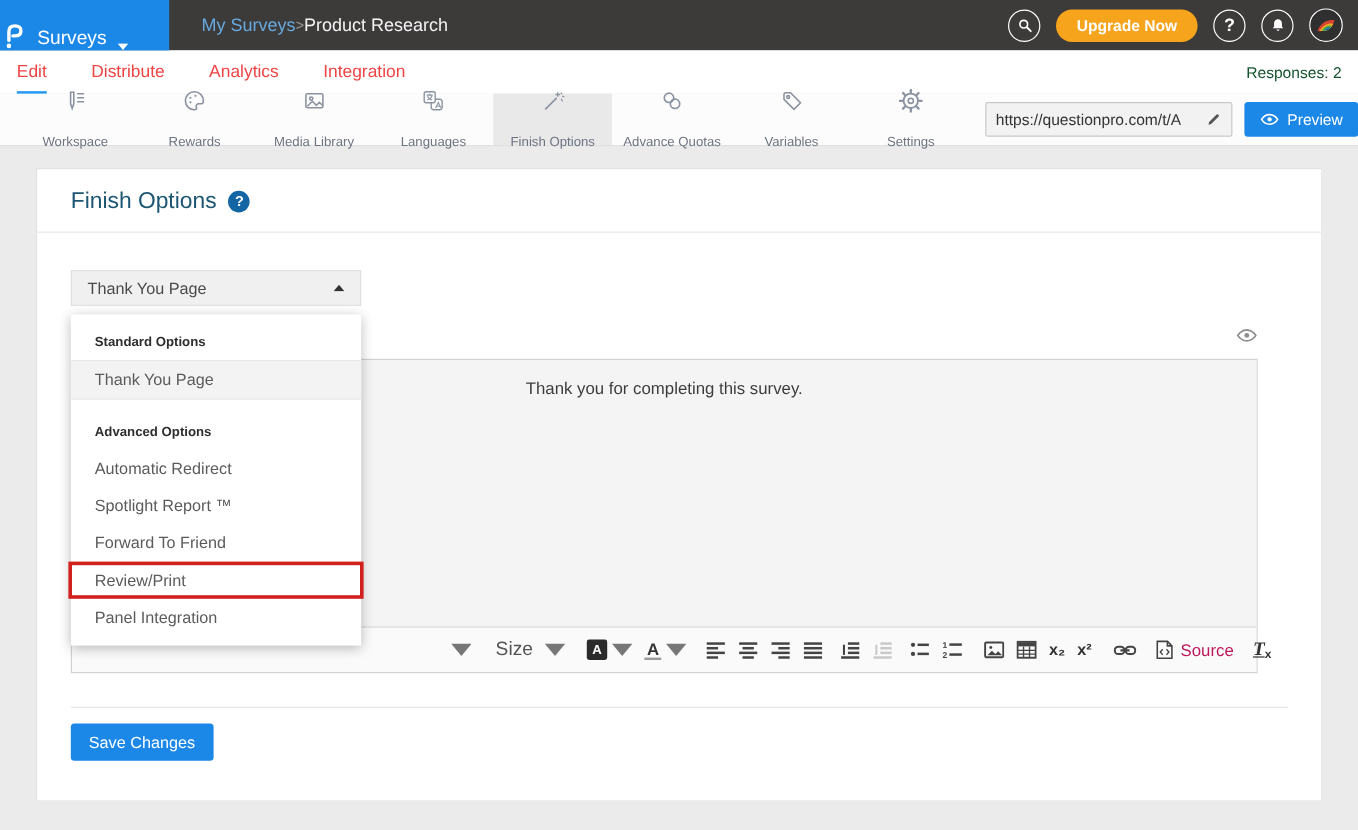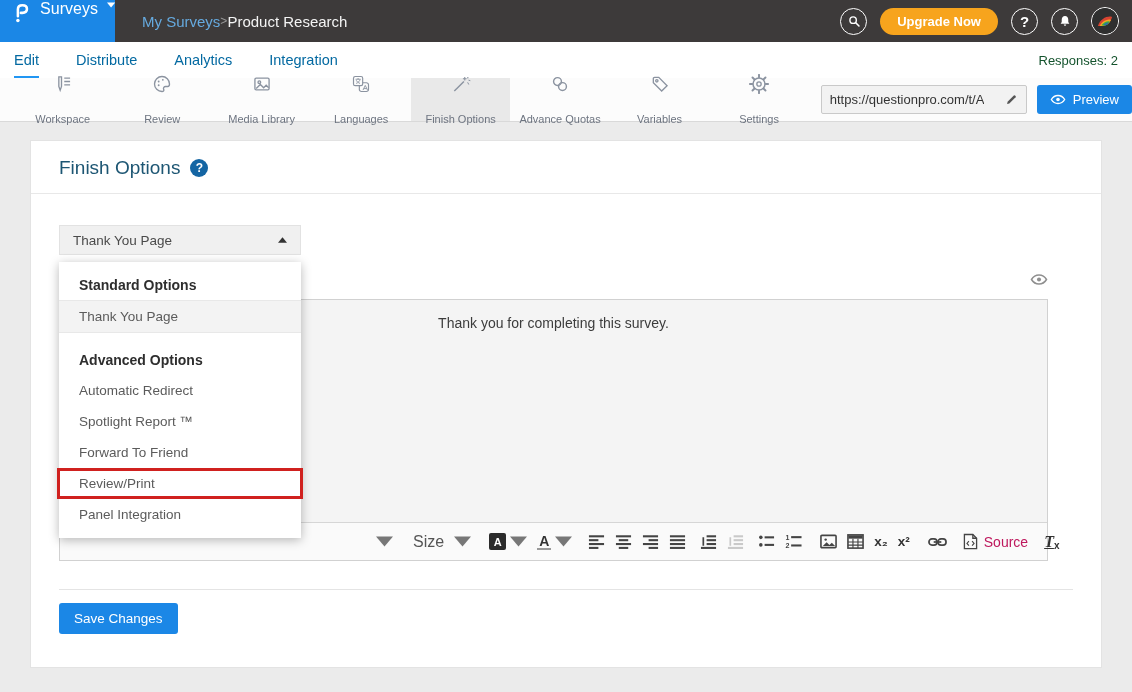--- a/index.html
+++ b/index.html
@@ -3,40 +3,40 @@
 <meta charset="utf-8">
 <style>
   * { box-sizing: border-box; margin: 0; padding: 0; }
   html,body { width: 1132px; height: 692px; }
   body { background:#ebebeb; font-family:"Liberation Sans", sans-serif; overflow:hidden; }
   .ico { display:inline-flex; }
   .ico svg { width:100%; height:100%; display:block; }
 
   
   .topbar { height:42px; background:#3d3a3a; display:flex; align-items:center; }
-  .logo-block { width:115px; height:100%; background:#1b87e6; display:flex; align-items:flex-start; padding-left:13px; gap:9px; cursor:pointer; }
+  .logo-block { width:141px; height:100%; background:#1b87e6; display:flex; align-items:flex-end; padding-left:2px; gap:9px; cursor:pointer; }
   .logo-ico { width:20px; height:25px; }
   .brand-label { color:#fff; font-size:16px; }
   .brand-caret { width:9px; height:6px; color:#fff; margin-top:2px; }
   .breadcrumb { display:flex; align-items:center; gap:0; margin-left:27px; font-size:15px; }
   .bc-parent { color:#66aadf; cursor:pointer; }
   .bc-sep { color:#9a9a9a; font-size:12px; }
   .bc-current { color:#f4f4f4; }
   .top-actions { margin-left:auto; display:flex; align-items:center; gap:13px; padding-right:13px; }
   .circle-btn { width:27px; height:27px; border:1.6px solid #fff; border-radius:50%; display:flex; align-items:center; justify-content:center; color:#fff; cursor:pointer; flex:none; }
   .circle-btn .ico { width:14px; height:14px; }
   .help-circle { font-size:15px; font-weight:700; }
   .upgrade-btn { height:27px; border-radius:14px; background:#f7a41d; color:#fff; font-size:13px; font-weight:700; display:flex; align-items:center; padding:0 17px; cursor:pointer; border:none; }
   .avatar { width:28px; height:28px; border-radius:50%; border:1.6px solid #fff; overflow:hidden; cursor:pointer; }
   .avatar .ico { width:100%; height:100%; }
 
   
   .tabbar { height:36px; background:#fff; display:flex; align-items:center; padding:0 14px; }
   .tabs { display:flex; gap:37px; height:100%; }
-  .tab { display:flex; align-items:center; height:100%; font-size:14.5px; color:#0369a1; cursor:pointer; border-bottom:2px solid transparent; padding-top:2px; }
+  .tab { display:flex; align-items:center; height:100%; font-size:14.5px; color:#ef4444; cursor:pointer; border-bottom:2px solid transparent; padding-top:2px; }
   .tab.active { border-bottom-color:#2196f3; }
   .responses { margin-left:auto; font-size:13px; color:#14532d; }
 
   
   .ribbon { height:44px; background:#fcfcfc; border-bottom:1px solid #d9d9d9; display:flex; align-items:stretch; padding-left:13px; }
   .ribbon-item { width:100px; display:flex; flex-direction:column; align-items:center; justify-content:center; gap:19px; cursor:pointer; color:#8b93a0; }
   .ribbon-item .ico { width:20px; height:20px; }
   .ri-label { font-size:11px; color:#6d7480; white-space:nowrap; }
   .ribbon-item.active { background:#e9e9e9; }
   .url-group { display:flex; align-items:center; margin-left:12px; gap:10px; }
@@ -76,21 +76,21 @@
   .rf-t { font-family:"Liberation Serif", serif; font-style:italic; font-weight:700; font-size:16px; color:#333; text-decoration:underline; }
   .rf-x { font-size:10px; font-weight:700; color:#333; margin-top:7px; }
   .ml316{margin-left:316px} .ml20{margin-left:20px} .ml18{margin-left:18px}
   .ml16{margin-left:16px} .ml14{margin-left:14px} .ml10{margin-left:10px}
 
   .divider { margin-top:28px; border-top:1px solid #e4e4e4; }
   .save-btn { margin-top:13px; height:31px; background:#1b87e6; border-radius:3px; color:#fff; font-size:13.5px; display:inline-flex; align-items:center; padding:0 15px; cursor:pointer; border:none; }
 
   
   .panel { position:absolute; left:28px; top:68px; width:242px; background:#fff; box-shadow:0 2px 10px rgba(0,0,0,.28); padding:6px 0 8px; z-index:10; }
-  .panel-header { padding:9px 20px 7px; font-size:14px; font-weight:700; color:#2e2e2e; line-height:16px; }
+  .panel-header { padding:9px 20px 7px; font-size:11px; font-weight:700; color:#2e2e2e; line-height:16px; }
   .panel-item { padding:7px 20px; font-size:13.5px; color:#5b5b5b; line-height:17px; cursor:pointer; }
   .panel-item.selected { background:#f3f3f3; border-top:1px solid #e8e8e8; border-bottom:1px solid #e8e8e8; }
   .panel-gap { height:10px; }
   .panel-item.highlighted { border:3px solid #d0211f; margin:0 -2px; padding:4px 19px; }
 </style>
 </head>
 <body>
 
 <div class="topbar">
   <div class="logo-block">
@@ -167,21 +167,21 @@
   </div>
   <div class="ribbon-item">
     <span class="ico">
         <svg viewBox="0 0 24 24" fill="none" stroke="currentColor" stroke-width="1.6">
           <path d="M12 3a9 9 0 1 0 0 18c1.9 0 2.7-1.1 2-2.5-.8-1.8.4-3.5 2.4-3.5H19c1.4 0 2-1.2 2-3A9 9 0 0 0 12 3z"></path>
           <circle cx="8" cy="9" r="1.1" fill="currentColor" stroke="none"></circle>
           <circle cx="13" cy="7" r="1.1" fill="currentColor" stroke="none"></circle>
           <circle cx="8" cy="13.5" r="1.1" fill="currentColor" stroke="none"></circle>
         </svg>
       </span>
-    <span class="ri-label">Review</span>
+    <span class="ri-label">Rewards</span>
   </div>
   <div class="ribbon-item">
     <span class="ico">
         <svg viewBox="0 0 24 24" fill="none" stroke="currentColor" stroke-width="1.6">
           <rect x="3.5" y="5" width="17" height="14" rx="1.5"></rect>
           <circle cx="8.8" cy="9.8" r="1.6"></circle>
           <path d="M5 17.5l5-5 4 4 3-3 3 3"></path>
         </svg>
       </span>
     <span class="ri-label">Media Library</span>

